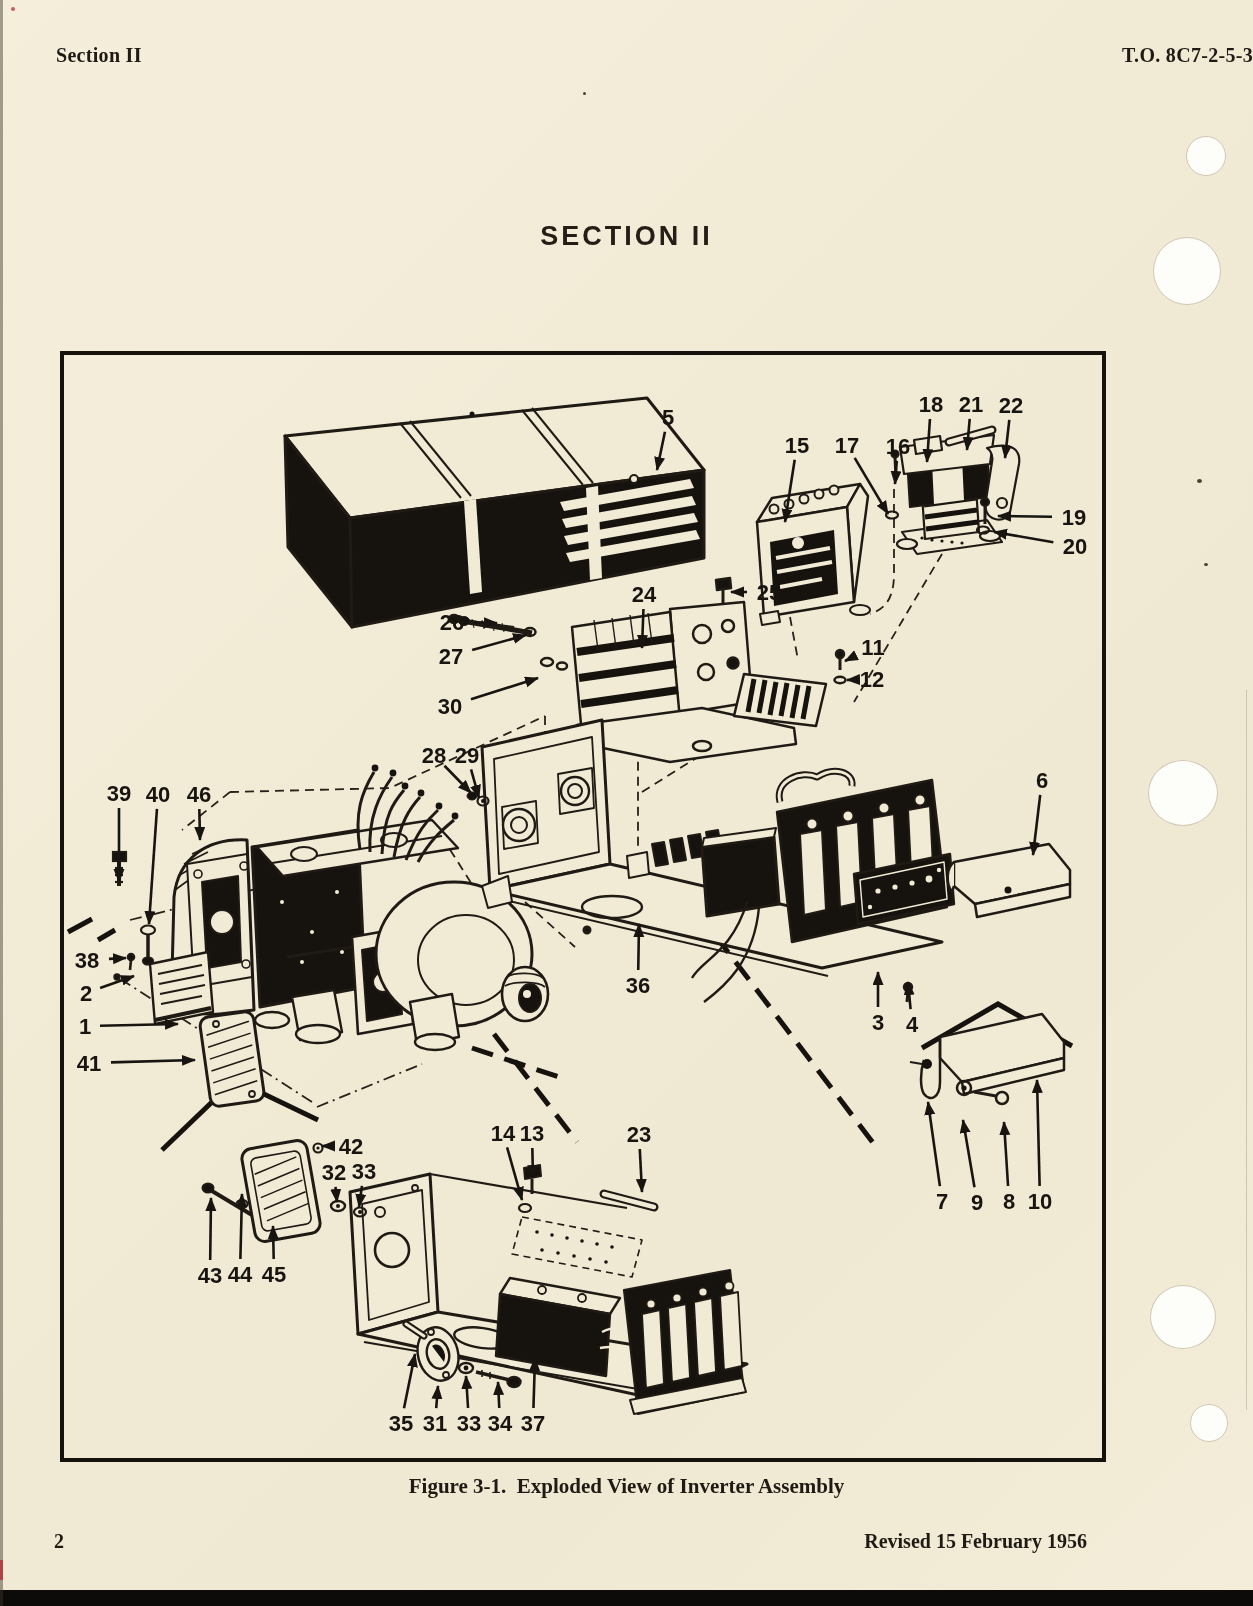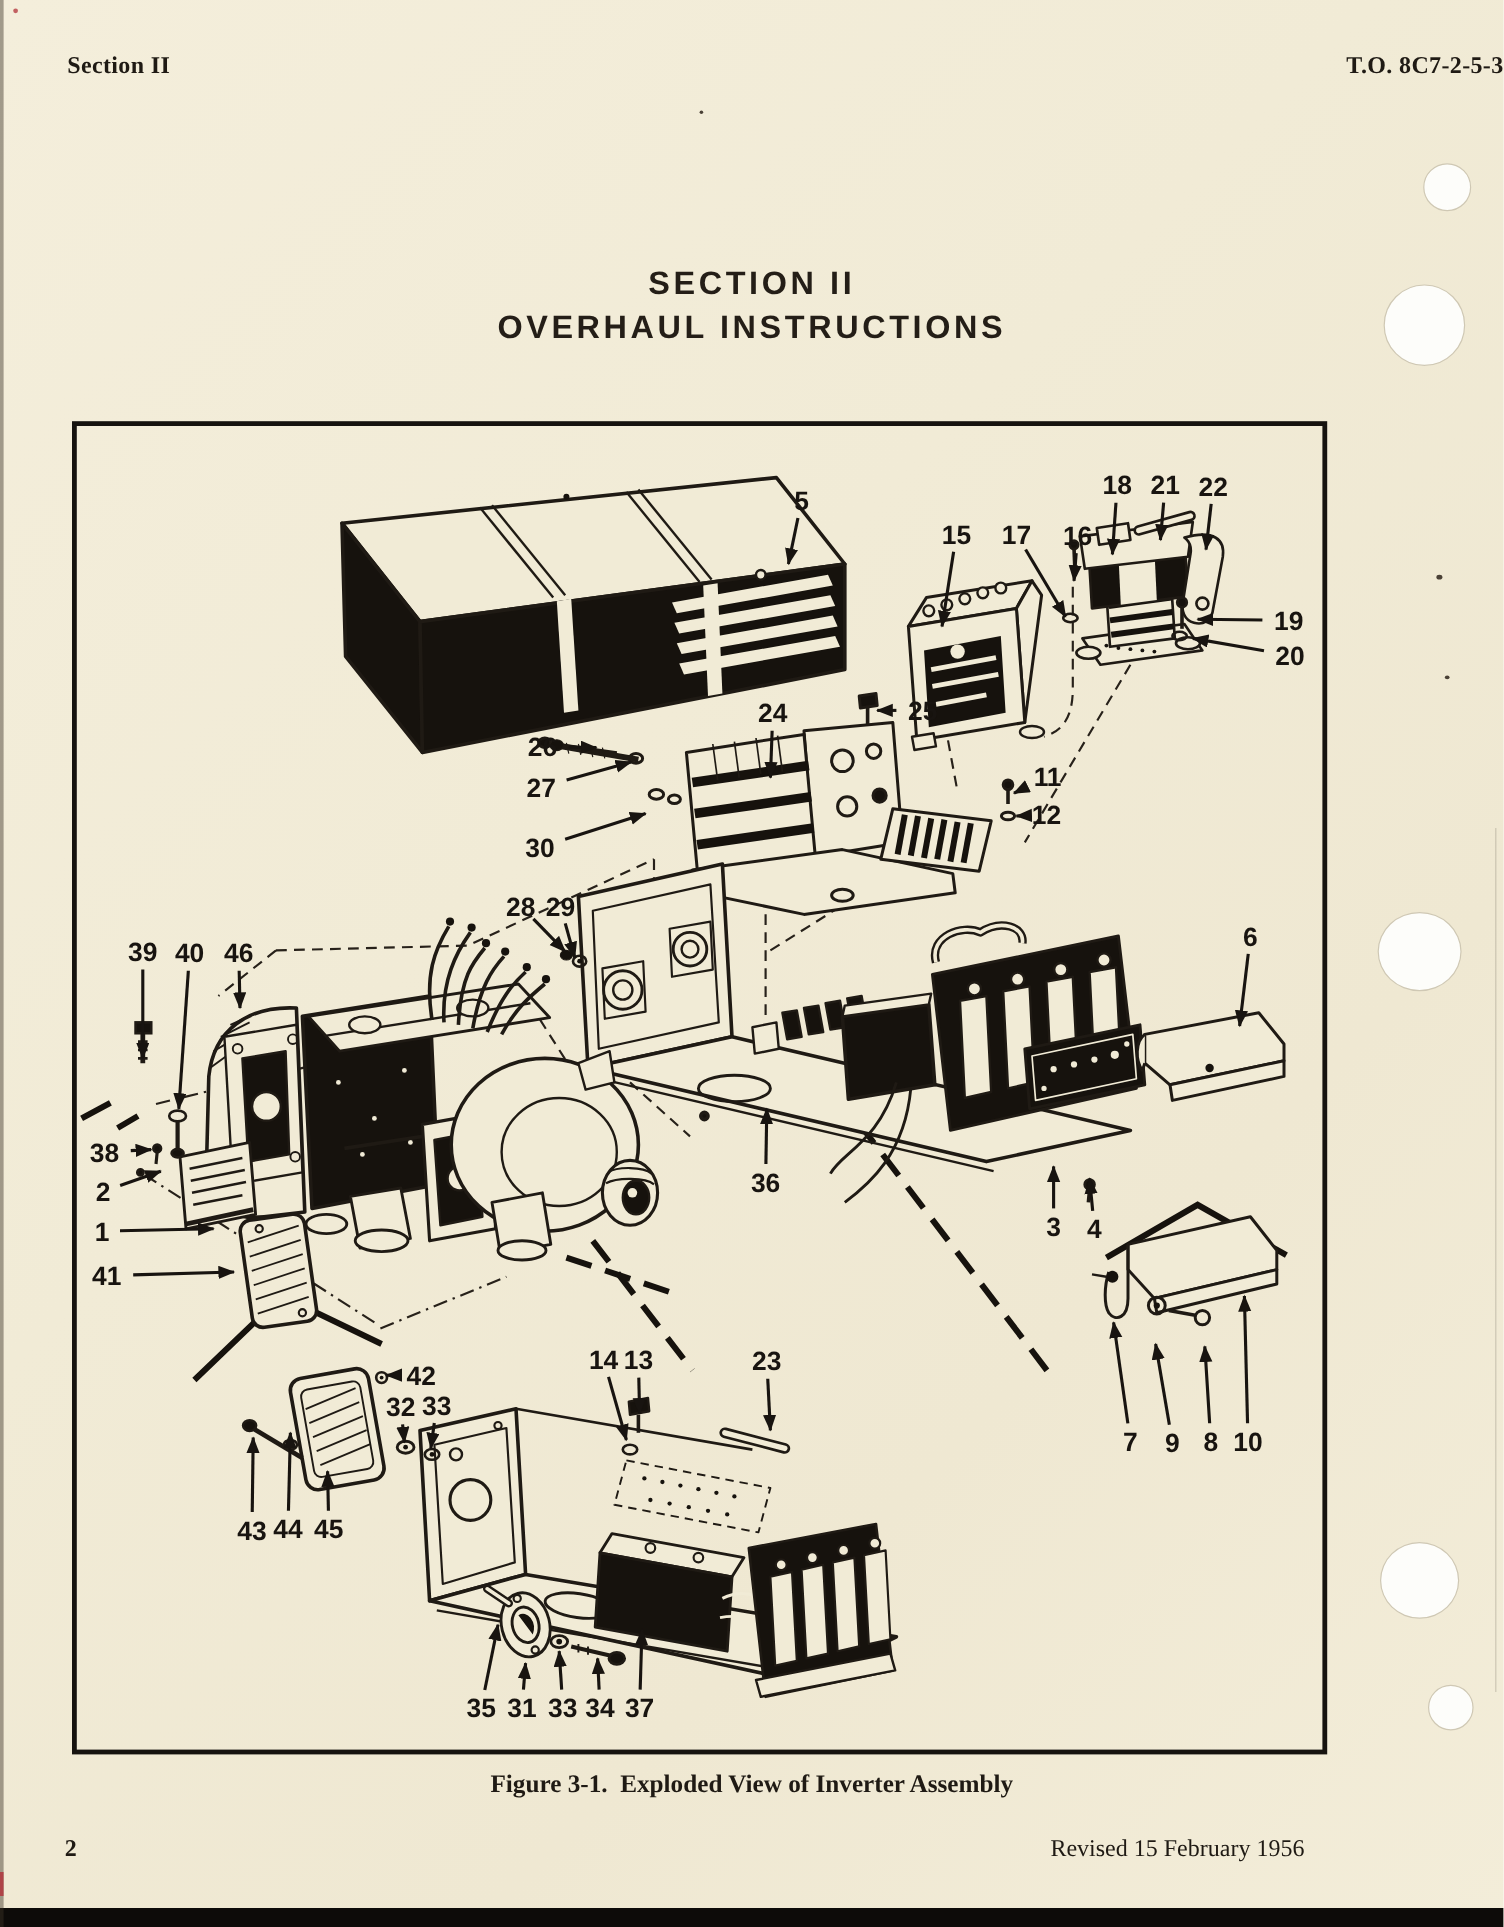--- a/index.html
+++ b/index.html
@@ -12,38 +12,37 @@
   .hdr{font-weight:bold;font-size:20px;letter-spacing:.3px;}
   .title-block{left:0;right:0;top:218px;text-align:center;}
   .title-line{font-family:"Liberation Sans",sans-serif;font-weight:bold;font-size:27px;
     letter-spacing:3px;line-height:37px;color:#241e17;}
   .figure-frame{
     left:60px;top:351px;width:1038px;height:1103px;
     border:4px solid #16130f;background:transparent;
   }
   .caption{left:0;right:0;top:1474px;text-align:center;font-weight:bold;font-size:21px;white-space:pre;}
   .footer-left{left:54px;top:1530px;font-weight:bold;font-size:20px;}
-  .footer-right{right:166px;top:1530px;font-weight:normal;font-size:20px;}
+  .footer-right{right:166px;top:1530px;font-weight:bold;font-size:20px;}
   .punch{position:absolute;background:#fdfdfa;border-radius:50%;border:1px solid #cfc8b4;}
   .bottom-bar{left:0;right:0;top:1590px;height:16px;background:#0d0b09;}
   .left-edge{left:0;top:0;width:3px;height:1606px;background:rgba(60,52,40,.45);}
   .right-scratch{left:1246px;top:690px;width:1px;height:720px;background:rgba(40,32,24,.18);}
   .speck{position:absolute;background:#4a4136;border-radius:50%;}
   .red-mark{position:absolute;background:#b23038;}
   svg text{font-family:"Liberation Sans",sans-serif;font-weight:bold;fill:#181410;}
 </style>
 </head>
 <body>
 
 <div class="abs hdr" style="left:56px;top:44px;">Section II</div>
 <div class="abs hdr" style="left:0;right:0;top:44px;text-align:right;">T.O. 8C7-2-5-3</div>
 
 <div class="abs title-block">
   <div class="title-line">SECTION II</div>
-  <div class="title-line">OVERHAUL INSTRUCTIONS</div>
 </div>
 
 <div class="abs figure-frame">
 <svg width="1038" height="1103" viewBox="62 353 1038 1103" xmlns="http://www.w3.org/2000/svg">
   <defs>
     <marker id="ah" markerUnits="userSpaceOnUse" markerWidth="16" markerHeight="14" refX="13" refY="5.5" orient="auto">
       <path d="M0,0 L14,5.5 L0,11 Z" fill="#181410"></path>
     </marker>
   </defs>
 

